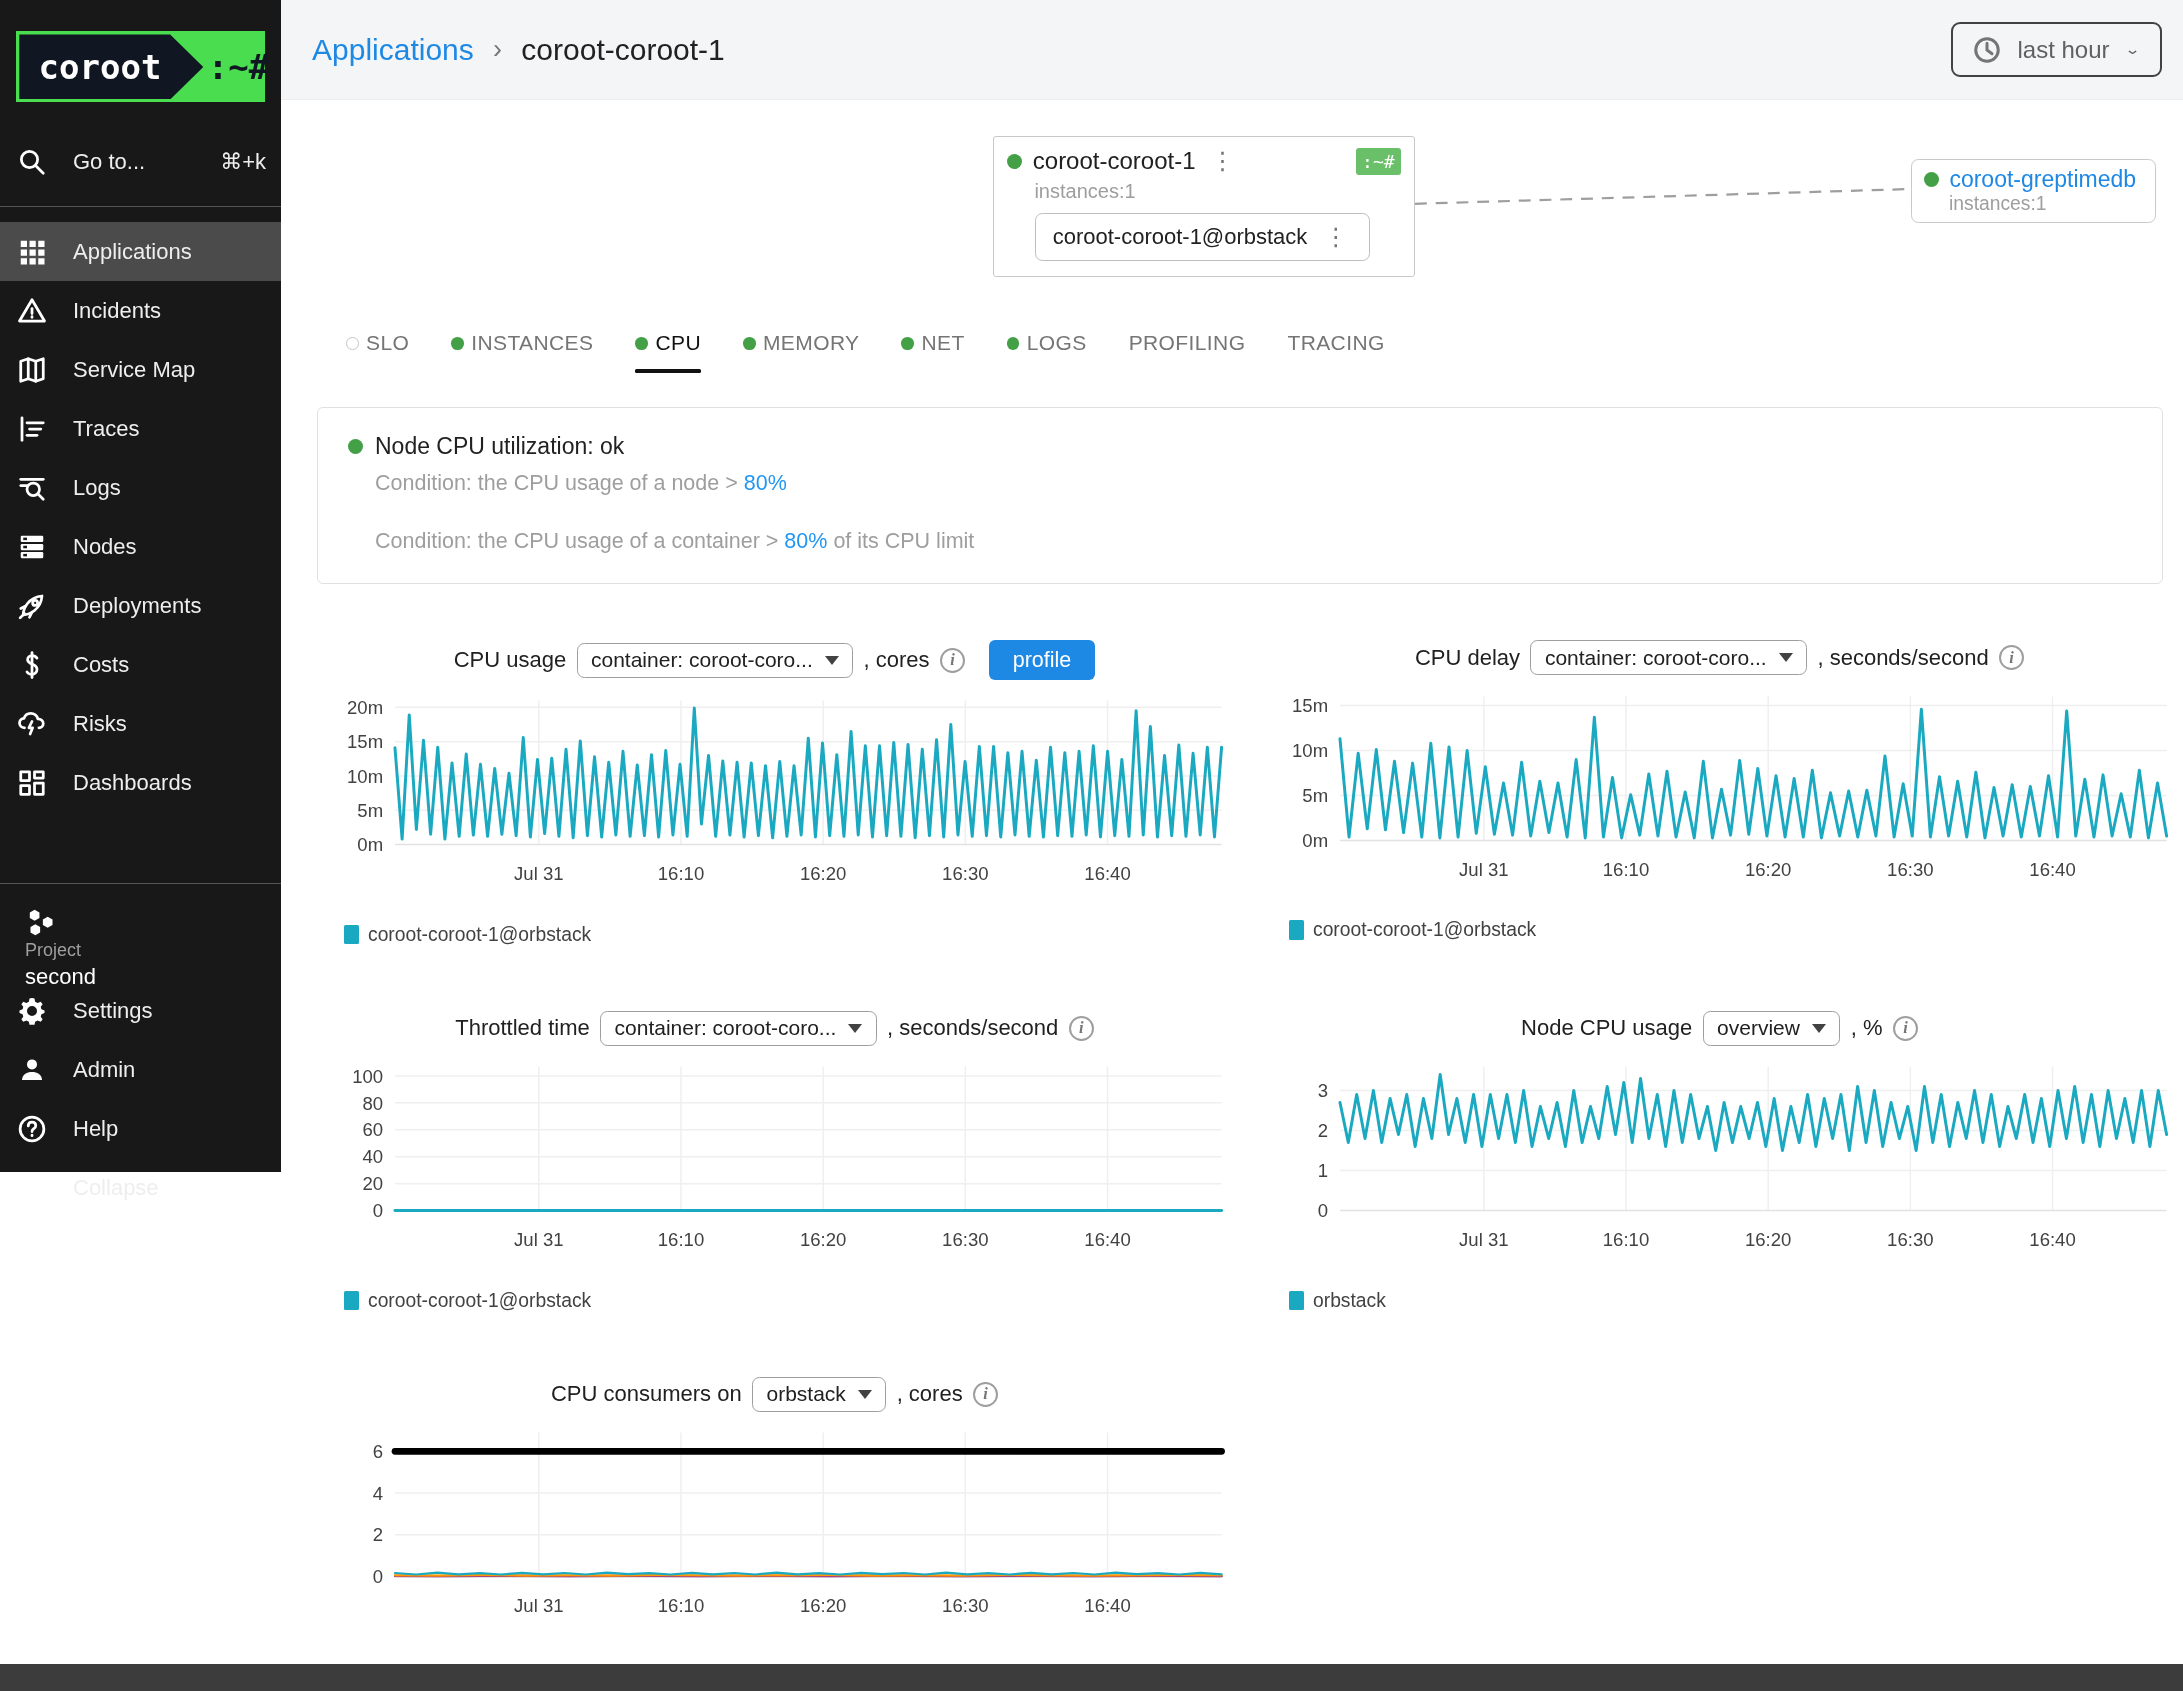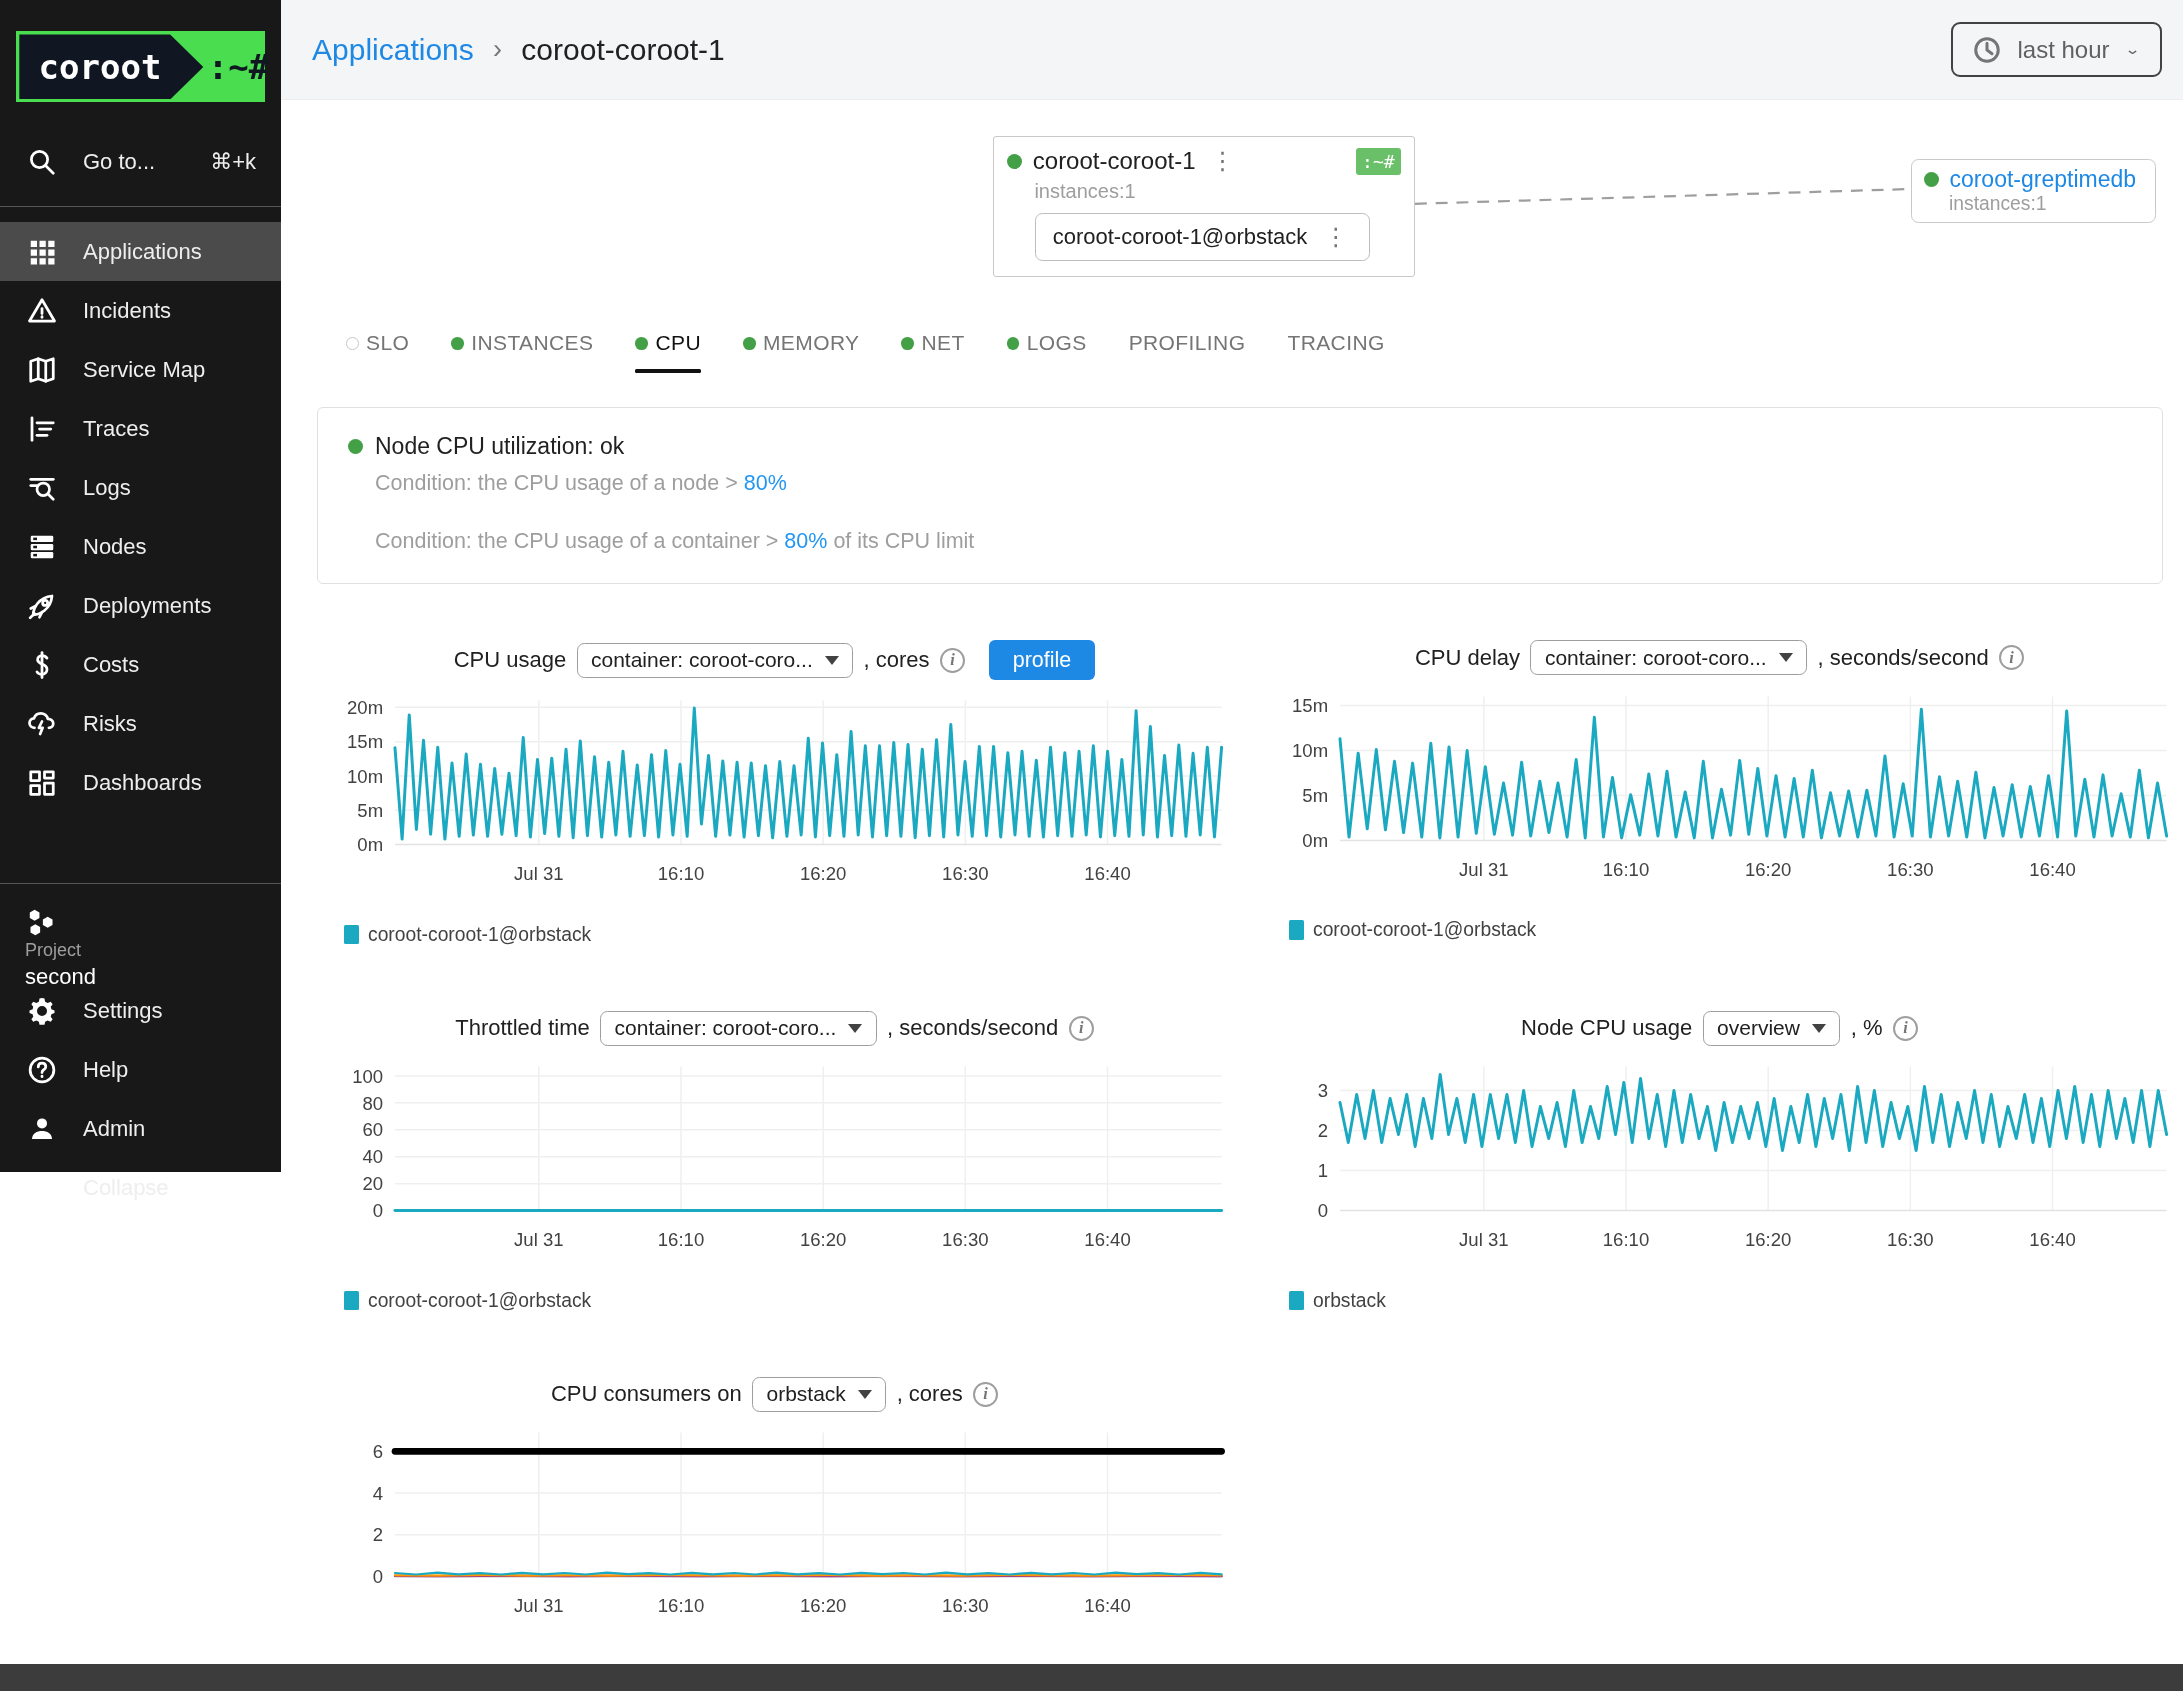--- a/index.html
+++ b/index.html
@@ -3,21 +3,21 @@
 <meta charset="utf-8">
 <style>
   * { margin:0; padding:0; box-sizing:border-box; }
   html,body { width:2183px; height:1692px; font-family:"Liberation Sans", sans-serif; background:#ffffff; position:relative; overflow:hidden; }
 
   
   .sidebar { position:absolute; left:0; top:0; width:281px; height:1172px; background:#181818; color:#f5f5f5; z-index:5; padding-top:21px; }
   .logo { display:flex; align-items:center; background:#49dd4f; margin:10.4px 16.3px 30px 16.3px; height:71px; border:3px solid #49dd4f; }
   .logo-dark { background:#101722; color:#ffffff; font-family:"DejaVu Sans Mono", monospace; font-size:34px; font-weight:bold; height:100%; display:flex; align-items:center; padding:0 25px 0 19.3px; clip-path:polygon(0 0, 82% 0, 100% 50%, 82% 100%, 0 100%); flex:0 0 184px; }
   .logo-suffix { color:#101722; font-family:"DejaVu Sans Mono", monospace; font-size:34px; font-weight:bold; padding-left:4.5px; }
-  .side-row { display:flex; align-items:center; height:59px; padding:0 25px; cursor:pointer; }
+  .side-row { display:flex; align-items:center; height:59px; padding:0 15px; cursor:pointer; }
   .side-row .ic { width:33px; height:33px; flex:0 0 33px; margin-right:25px; display:flex; align-items:center; justify-content:center; }
   .side-row .lbl { font-size:22px; color:#eeeeee; white-space:nowrap; }
   .side-row.active { background:#4b4b4b; }
   .side-row .shortcut { margin-left:auto; font-size:22px; color:#eeeeee; }
   .side-divider { border-top:1.5px solid #555555; margin:15px 0; }
   .project-row { display:flex; padding:7.4px 25px; height:82px; cursor:pointer;flex-direction:column; }
   .project-row .ic { width:33px; height:33px; flex:0 0 33px; margin-right:25px; }
   .project-meta .p-small { font-size:18px; color:#9e9e9e; }
   .project-meta .p-name { font-size:22px; color:#ffffff; margin-top:3px; }
   svg.wicon { stroke:#ffffff; fill:none; stroke-width:2.2; stroke-linecap:round; stroke-linejoin:round; }
@@ -251,37 +251,37 @@
     <span class="ic">
       <svg class="wicon-f" width="30" height="30" viewBox="0 0 24 24">
           <path d="M12 8 A4 4 0 1 0 12 16 A4 4 0 1 0 12 8 M12 1.5 L14 2 L14.5 4.5 L16.5 5.5 L19 4.5 L20.5 6.5 L19 8.5 L19.5 10.5 L22 11.5 L22 13.5 L19.5 14.5 L19 16.5 L20.5 18.5 L19 20.5 L16.5 19.5 L14.5 20.5 L14 23 L10 23 L9.5 20.5 L7.5 19.5 L5 20.5 L3.5 18.5 L5 16.5 L4.5 14.5 L2 13.5 L2 11.5 L4.5 10.5 L5 8.5 L3.5 6.5 L5 4.5 L7.5 5.5 L9.5 4.5 L10 2 Z" fill-rule="evenodd"></path>
         </svg>
     </span>
     <span class="lbl">Settings</span>
   </div>
 
   <div class="side-row">
     <span class="ic">
+      <svg class="wicon-f" width="30" height="30" viewBox="0 0 24 24">
+          <circle cx="12" cy="7.5" r="4"></circle>
+          <path d="M4 20 C4 15.5 8 13.5 12 13.5 C16 13.5 20 15.5 20 20 Z"></path>
+        </svg>
+    </span>
+    <span class="lbl">Admin</span>
+  </div>
+
+  <div class="side-row">
+    <span class="ic">
       <svg class="wicon" width="30" height="30" viewBox="0 0 24 24">
           <circle cx="12" cy="12" r="9.5"></circle>
           <path d="M9 9.5 C9 7.5 10.3 6.5 12 6.5 C13.7 6.5 15 7.6 15 9.3 C15 11.8 12 11.7 12 14"></path>
           <line x1="12" y1="16.8" x2="12" y2="17.3"></line>
         </svg>
     </span>
     <span class="lbl">Help</span>
-  </div>
-
-  <div class="side-row">
-    <span class="ic">
-      <svg class="wicon-f" width="30" height="30" viewBox="0 0 24 24">
-          <circle cx="12" cy="7.5" r="4"></circle>
-          <path d="M4 20 C4 15.5 8 13.5 12 13.5 C16 13.5 20 15.5 20 20 Z"></path>
-        </svg>
-    </span>
-    <span class="lbl">Admin</span>
   </div>
 
   <div class="side-row">
     <span class="ic">
       <svg class="wicon" width="27" height="27" viewBox="0 0 24 24" stroke-width="3">
           <polyline points="15,4 7,12 15,20"></polyline>
         </svg>
     </span>
     <span class="lbl">Collapse</span>
   </div>

